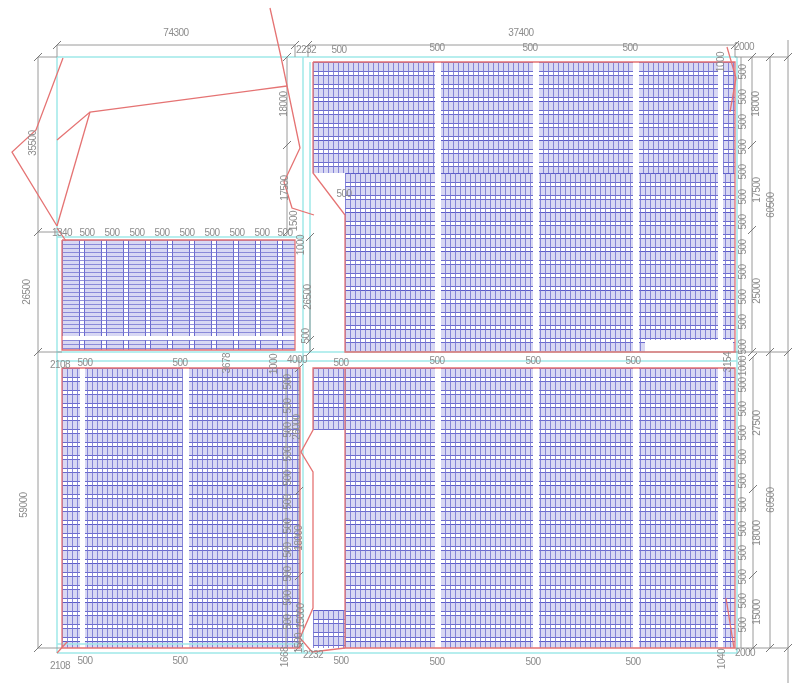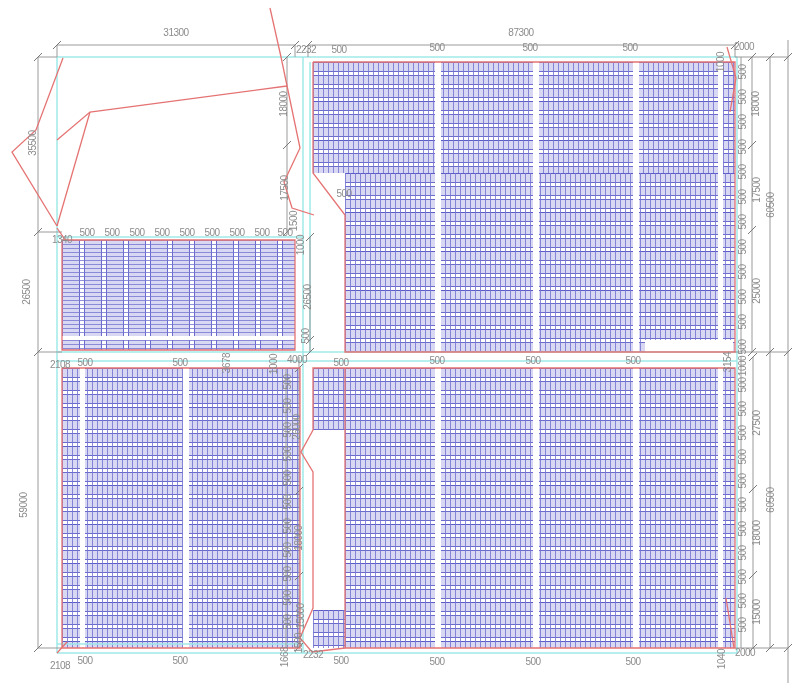--- a/index.html
+++ b/index.html
@@ -131,22 +131,22 @@
       <polyline points="63,58 36,130 12,152 57,226" fill="none" stroke="#e57373" stroke-width="1.3"></polyline>
       <polyline points="287,86 90,112 57,140" fill="none" stroke="#e57373" stroke-width="1.3"></polyline>
       <polyline points="90,112 57,226" fill="none" stroke="#e57373" stroke-width="1.3"></polyline>
       <polyline points="270,8 281,57 300,148 284,182 292,208 314,215" fill="none" stroke="#e57373" stroke-width="1.3"></polyline>
       <polyline points="727,47 736,78 730,112" fill="none" stroke="#e57373" stroke-width="1.3"></polyline>
       <polyline points="726,598 734,648" fill="none" stroke="#e57373" stroke-width="1.3"></polyline>
       <polyline points="57,228 66,241" fill="none" stroke="#e57373" stroke-width="1.3"></polyline>
       <polyline points="57,653 67,642" fill="none" stroke="#e57373" stroke-width="1.3"></polyline>
     </svg>
   <div id="labels-layer">
-      <span class="lbl" style="left: 176px; top: 33px;">31300</span>
-      <span class="lbl" style="left: 521px; top: 33px;">87300</span>
+      <span class="lbl" style="left: 176px; top: 33px;">74300</span>
+      <span class="lbl" style="left: 521px; top: 33px;">37400</span>
       <span class="lbl" style="left: 306px; top: 50px;">2232</span>
       <span class="lbl" style="left: 339px; top: 50px;">500</span>
       <span class="lbl" style="left: 437px; top: 48px;">500</span>
       <span class="lbl" style="left: 530px; top: 48px;">500</span>
       <span class="lbl" style="left: 630px; top: 48px;">500</span>
       <span class="lbl rot" style="left: 721px; top: 62px;">1000</span>
       <span class="lbl" style="left: 744px; top: 47px;">2000</span>
       <span class="lbl rot" style="left: 756px; top: 104px;">18000</span>
       <span class="lbl rot" style="left: 757px; top: 190px;">17500</span>
       <span class="lbl rot" style="left: 757px; top: 291px;">25000</span>
@@ -179,21 +179,21 @@
       <span class="lbl rot" style="left: 757px; top: 533px;">18000</span>
       <span class="lbl rot" style="left: 757px; top: 612px;">15000</span>
       <span class="lbl rot" style="left: 771px; top: 500px;">60500</span>
       <span class="lbl rot" style="left: 284px; top: 104px;">18000</span>
       <span class="lbl rot" style="left: 285px; top: 188px;">17500</span>
       <span class="lbl rot" style="left: 294px; top: 221px;">1500</span>
       <span class="lbl rot" style="left: 301px; top: 245px;">1000</span>
       <span class="lbl rot" style="left: 308px; top: 297px;">26500</span>
       <span class="lbl rot" style="left: 306px; top: 336px;">500</span>
       <span class="lbl" style="left: 344px; top: 194px;">500</span>
-      <span class="lbl" style="left: 62px; top: 240px;">1340</span>
+      <span class="lbl" style="left: 62px; top: 233px;">1340</span>
       <span class="lbl" style="left: 87px; top: 233px;">500</span>
       <span class="lbl" style="left: 112px; top: 233px;">500</span>
       <span class="lbl" style="left: 137px; top: 233px;">500</span>
       <span class="lbl" style="left: 162px; top: 233px;">500</span>
       <span class="lbl" style="left: 187px; top: 233px;">500</span>
       <span class="lbl" style="left: 212px; top: 233px;">500</span>
       <span class="lbl" style="left: 237px; top: 233px;">500</span>
       <span class="lbl" style="left: 262px; top: 233px;">500</span>
       <span class="lbl" style="left: 285px; top: 233px;">500</span>
       <span class="lbl rot" style="left: 27px; top: 292px;">26500</span>

